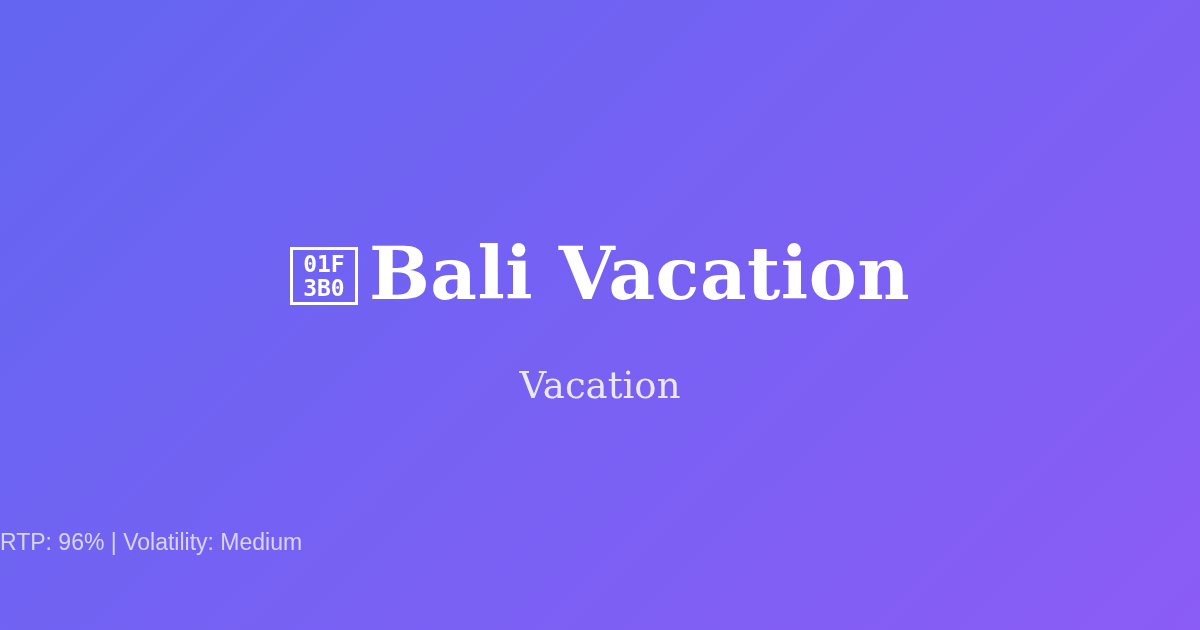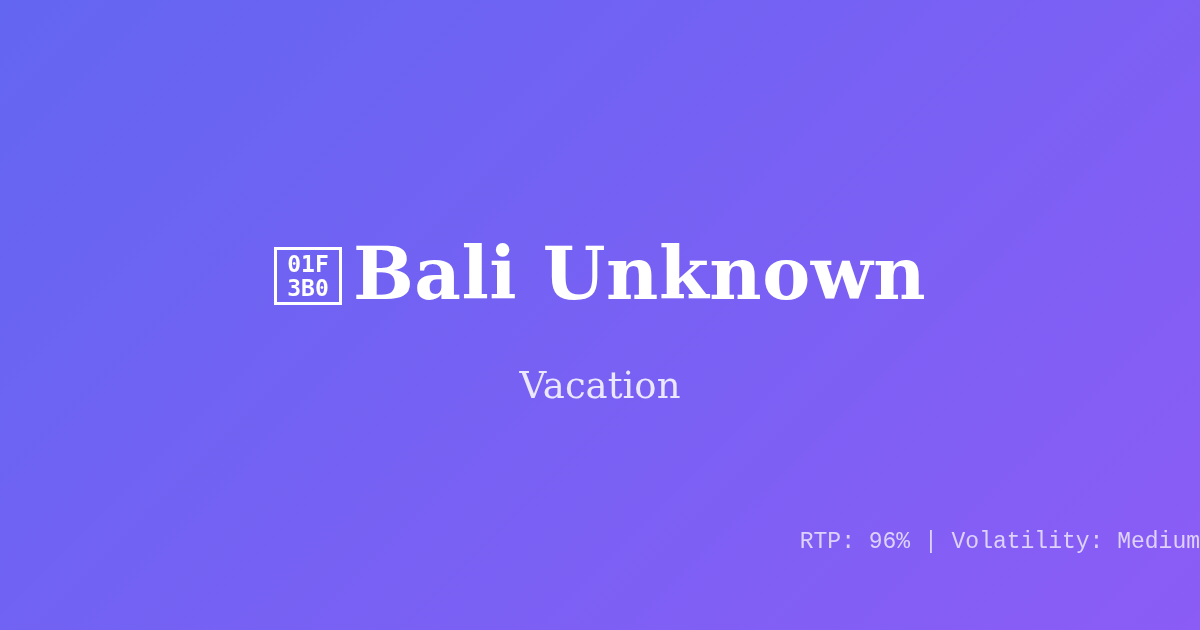--- a/index.html
+++ b/index.html
@@ -87,41 +87,41 @@
     line-height: 48px;
     color: rgba(255, 255, 255, 0.85);
   }
 
   
   .meta {
     position: absolute;
     top: 526px;
     left: 0;
     right: 0;
-    text-align: right;
-    font-family: Liberation Mono, monospace;
+    text-align: left;
+    font-family: Liberation Sans, sans-serif;
     font-weight: 400;
     font-size: 23px;
     line-height: 32px;
     color: rgba(255, 255, 255, 0.72);
   }
 </style>
 </head>
 <body>
 
 <div class="og-card">
 
   <div class="title-row">
 
     <span class="tofu">
       <span class="tofu-line">01F</span>
       <span class="tofu-line">3B0</span>
     </span>
 
-    <span class="title-text">Bali Unknown</span>
+    <span class="title-text">Bali Vacation</span>
 
   </div>
 
   <div class="subtitle">Vacation</div>
 
   <div class="meta">RTP: 96% | Volatility: Medium</div>
 
 </div>
 
 </body></html>

